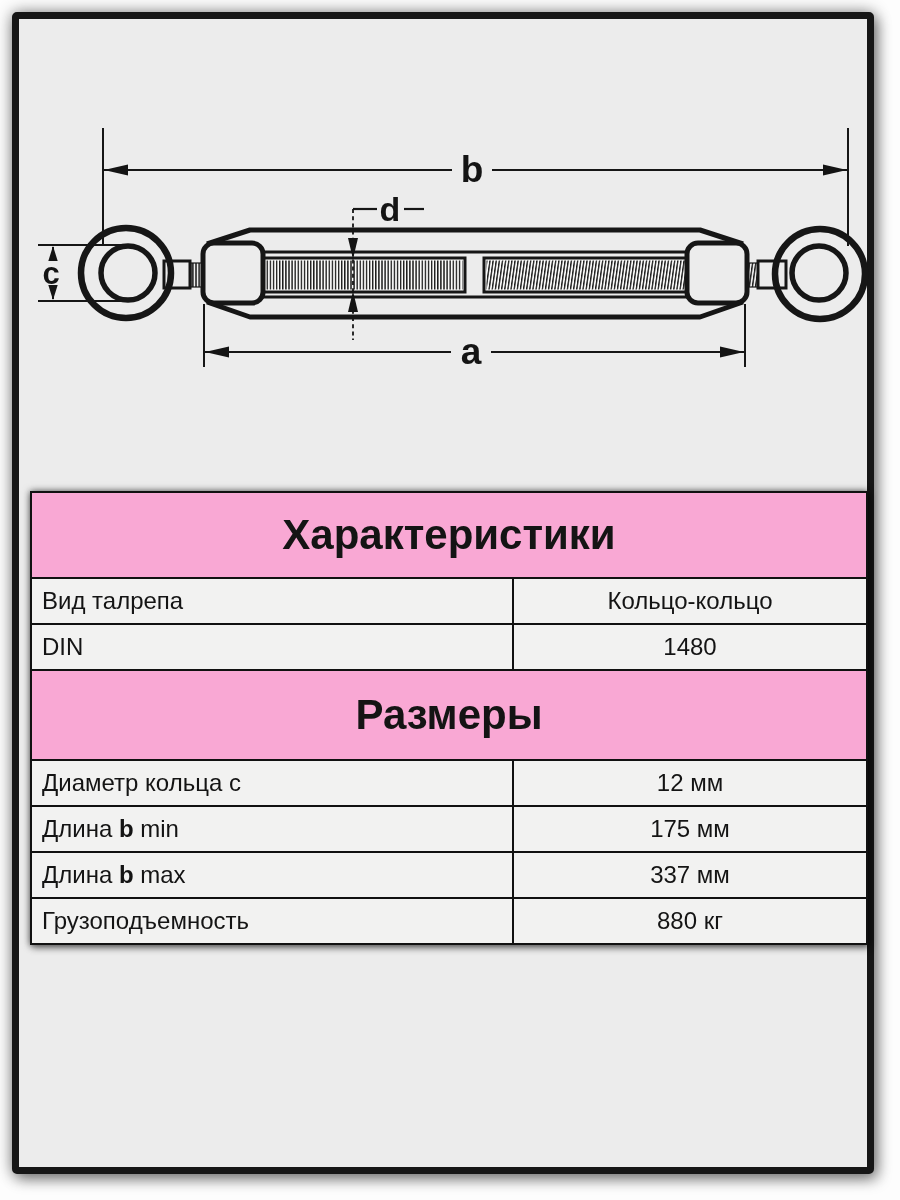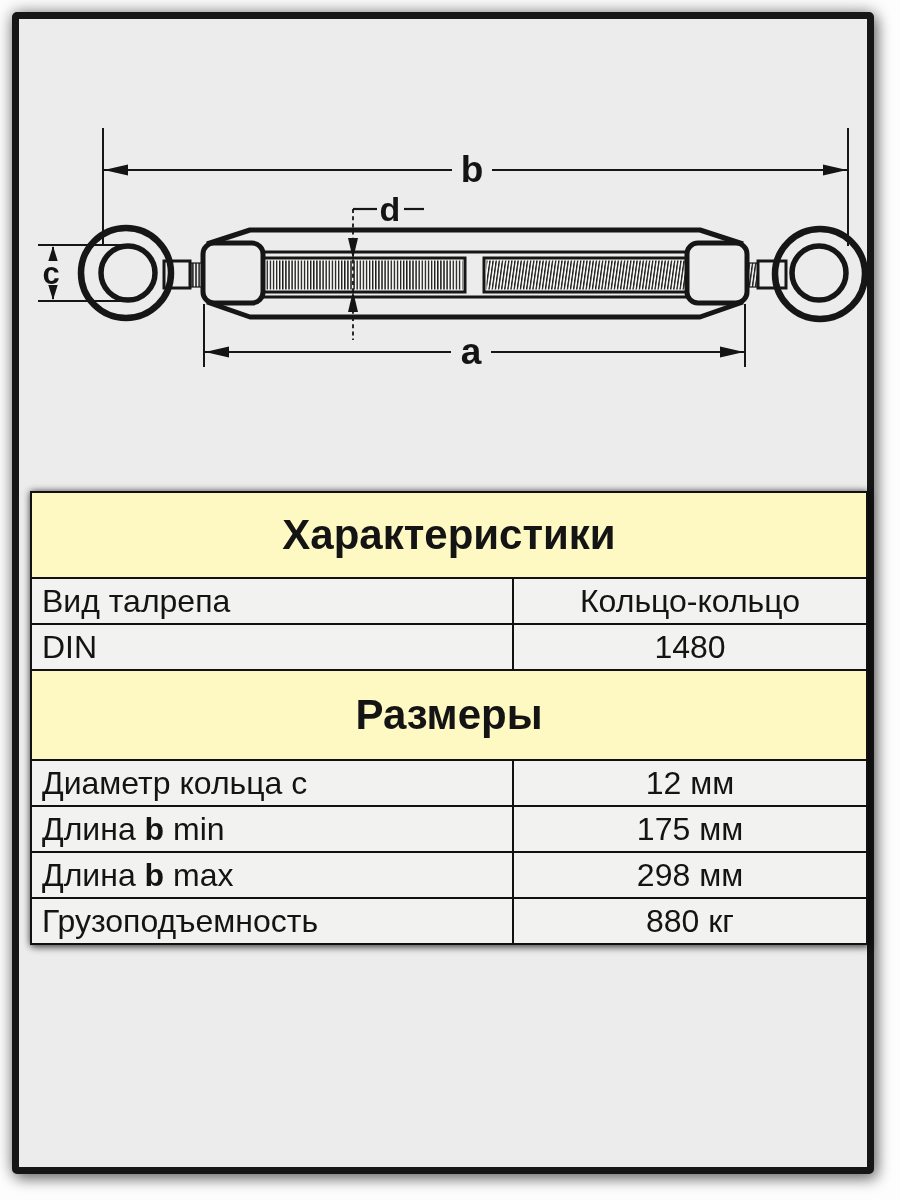--- a/index.html
+++ b/index.html
@@ -6,22 +6,22 @@
             font-family:"Liberation Sans","DejaVu Sans",sans-serif;}
   .frame{position:absolute;left:12px;top:12px;width:848px;height:1148px;
          border:7px solid #161616;border-radius:5px;background:#ececec;
          box-shadow:0 0 16px rgba(0,0,0,.45), 4px 6px 14px rgba(0,0,0,.35);}
   .diagram-wrap{display:block;width:862px;height:470px;}
   svg text{font-family:"Liberation Sans","DejaVu Sans",sans-serif;font-weight:bold;fill:#141414;}
   table.spec{border-collapse:collapse;width:838px;margin:2px 0 0 11px;
              background:#f2f2f1;border:2px solid #111;
              box-shadow:0 0 7px rgba(0,0,0,.6), 2px 3px 7px rgba(0,0,0,.4);
              color:#141414;}
-  table.spec td{border:2px solid #111;font-size:32px;line-height:1;}
-  tr.sec td{background:#fef9c3;text-align:center;font-weight:bold;font-size:42px;height:82px;}
+  table.spec td{border:2px solid #111;font-size:24px;line-height:1;}
+  tr.sec td{background:#f9a8d4;text-align:center;font-weight:bold;font-size:42px;height:82px;}
   tr.sec.sec2 td{height:86px;}
   tr.datarow{height:46px;}
   td.l{padding-left:10px;text-align:left;width:469px;}
   td.v{text-align:center;border-left-width:3px;}
   td.l b{font-weight:bold;}
 </style>
 </head>
 <body>
 
 <div class="frame">
@@ -131,21 +131,21 @@
       <tr class="datarow">
         <td class="l"><span>Диаметр кольца с</span><b></b><span></span></td>
         <td class="v">12 мм</td>
       </tr>
       <tr class="datarow">
         <td class="l"><span>Длина </span><b>b</b><span> min</span></td>
         <td class="v">175 мм</td>
       </tr>
       <tr class="datarow">
         <td class="l"><span>Длина </span><b>b</b><span> max</span></td>
-        <td class="v">298 мм</td>
+        <td class="v">337 мм</td>
       </tr>
       <tr class="datarow">
         <td class="l"><span>Грузоподъемность</span><b></b><span></span></td>
         <td class="v">880 кг</td>
       </tr>
     </tbody>
   </table>
 
 </div>
 

